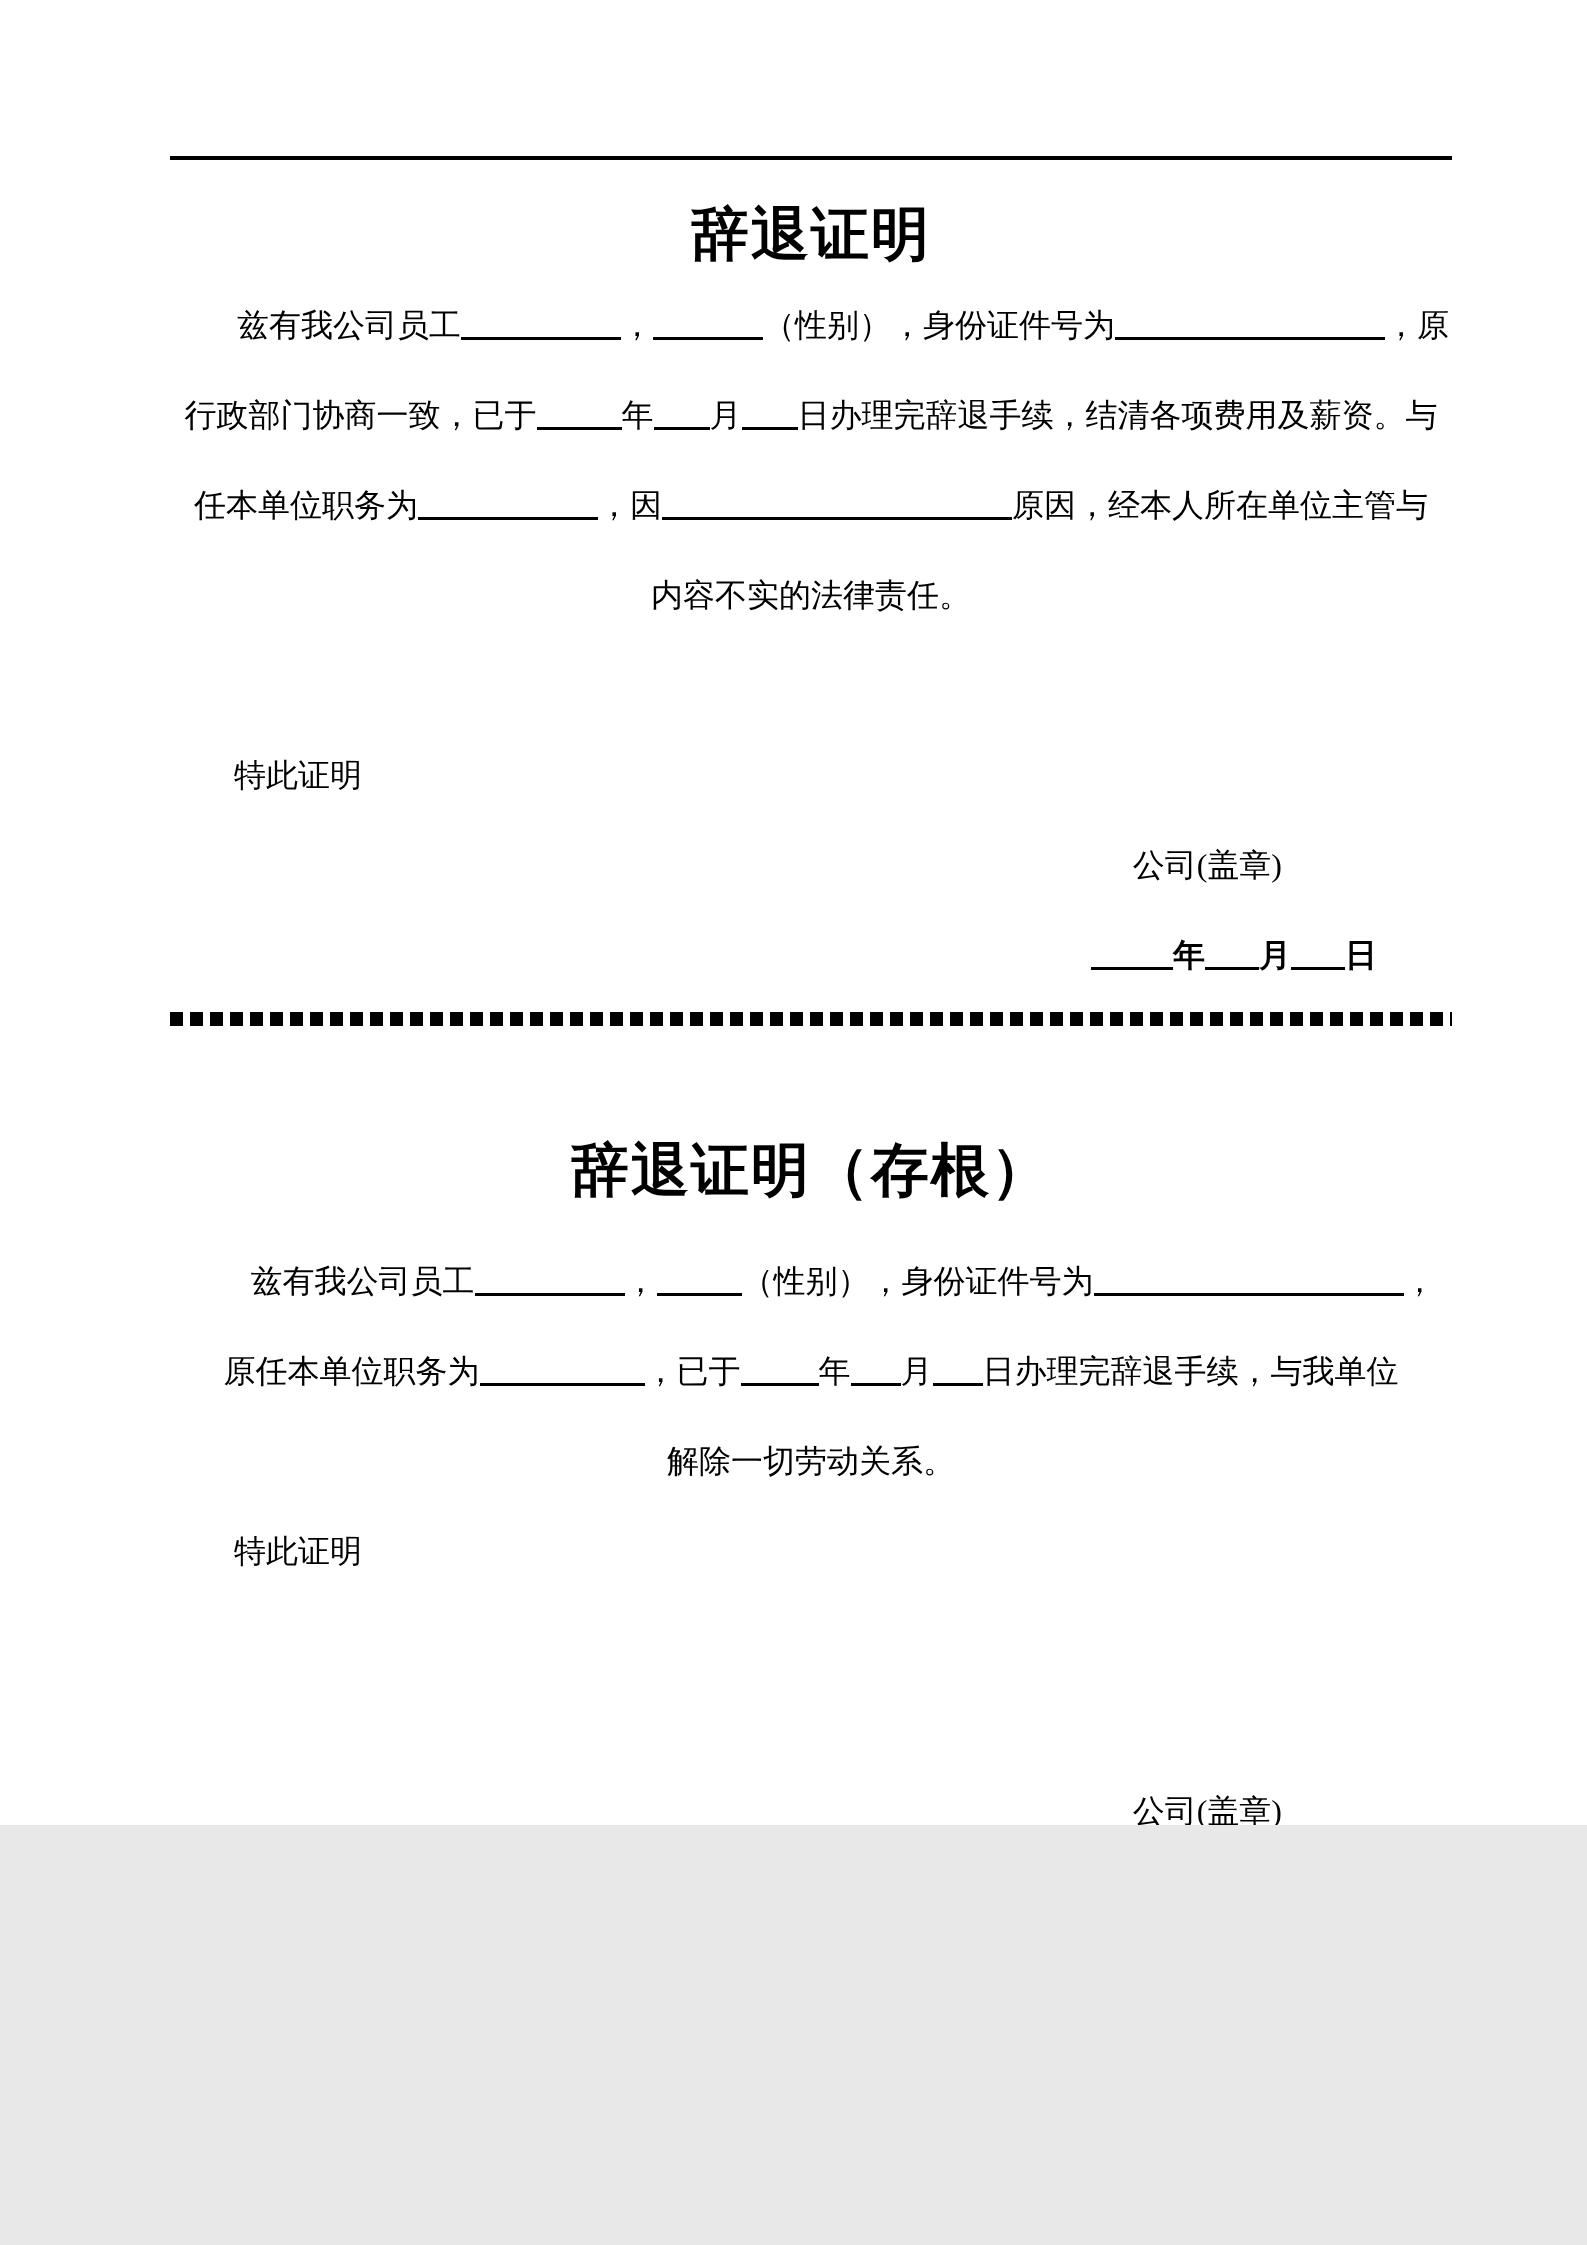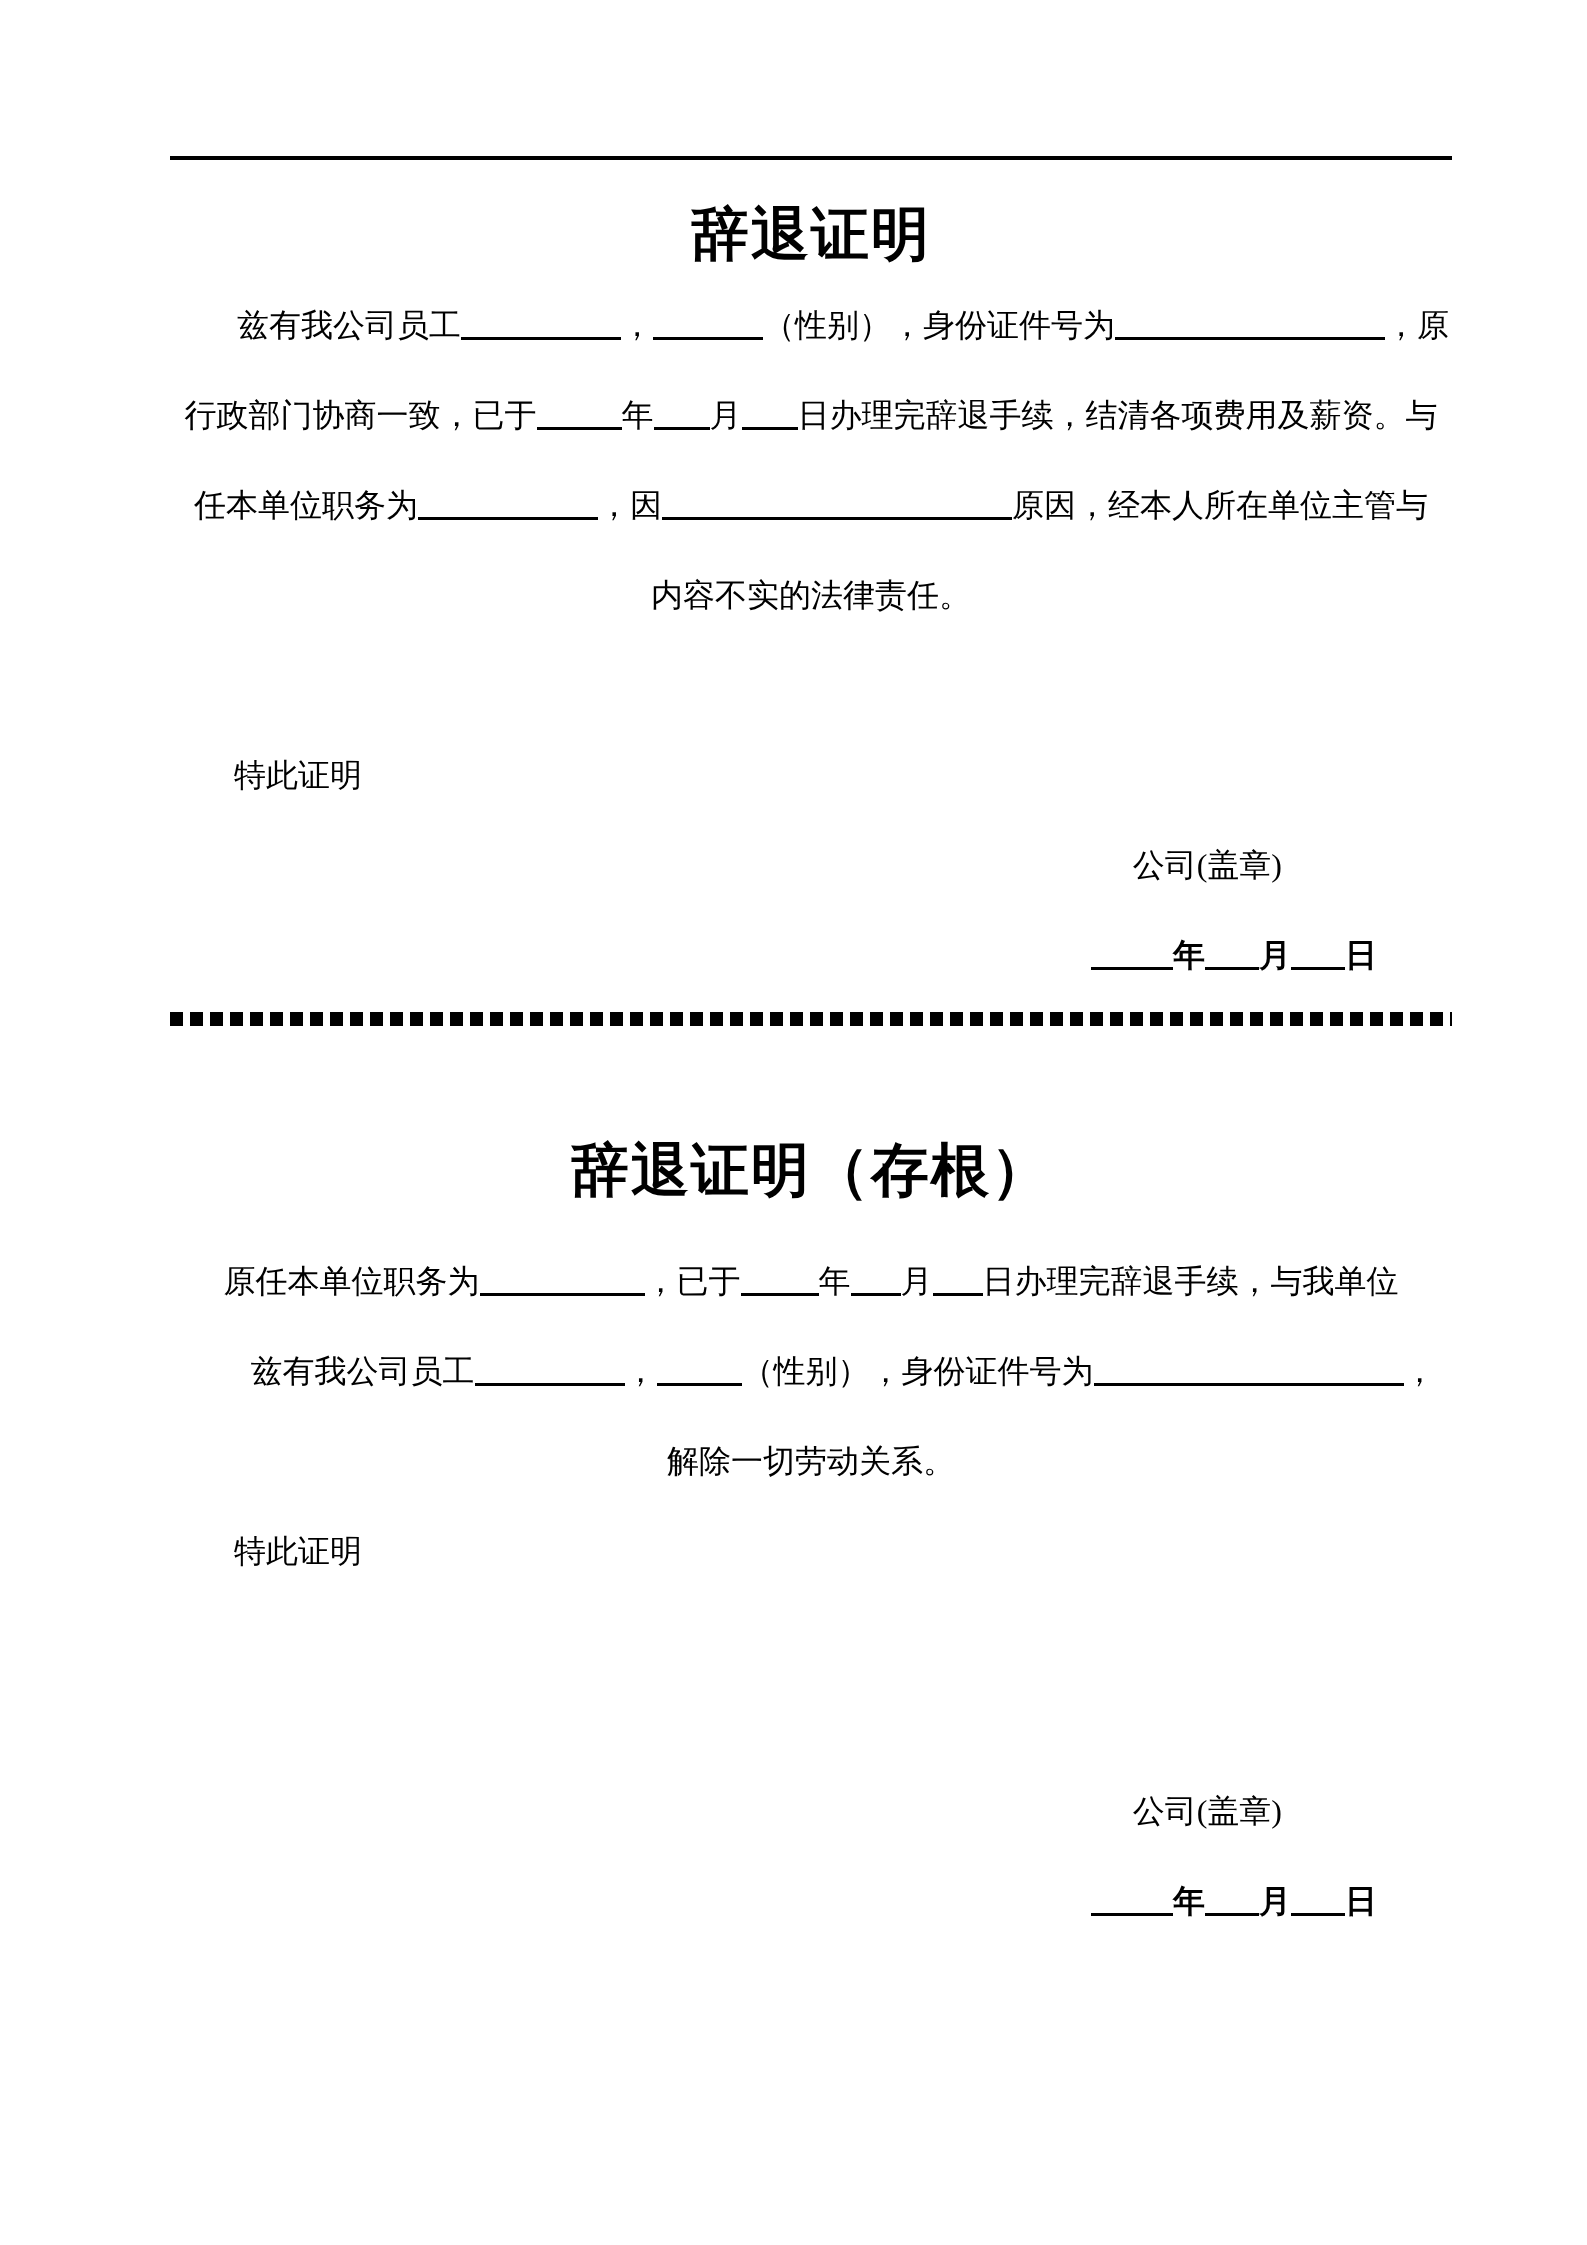--- a/index.html
+++ b/index.html
@@ -1,19 +1,19 @@
 <!DOCTYPE html>
 <html><head>
 <meta charset="utf-8">
 <style>
   html,body { margin:0; padding:0; background:#e8e8e8; }
   .page {
     position: relative;
     width: 1587px;
-    height: 2245px;
+    height: 1825px;
     margin: 0 auto;
     background: #ffffff;
     box-sizing: border-box;
     padding: 0 135px 0 170px;
     overflow: hidden;
     font-family: "Liberation Serif", "DejaVu Serif", serif;
     color: #000000;
     font-size: 32px;
   }
   .top-rule {
@@ -89,22 +89,22 @@
     <div class="closing">特此证明</div>
     <div class="seal-row">公司(盖章)</div>
     <div class="date-row"><span class="blank" style="width: 82px;"></span><span>年</span><span class="blank" style="width: 54px;"></span><span>月</span><span class="blank" style="width: 54px;"></span><span>日</span></div>
   </section>
 
   <div class="dashed-divider"></div>
 
   <section class="sec-stub">
     <h1 class="doc-title">辞退证明（存根）</h1>
     <div class="para">
+        <div class="line first-line"><span>兹有我公司员工</span><span class="blank" style="width: 150px;"></span><span>，</span><span class="blank" style="width: 85px;"></span><span>（性别），身份证件号为</span><span class="blank" style="width: 310px;"></span><span>，</span></div>
         <div class="line"><span>原任本单位职务为</span><span class="blank" style="width: 165px;"></span><span>，已于</span><span class="blank" style="width: 78px;"></span><span>年</span><span class="blank" style="width: 50px;"></span><span>月</span><span class="blank" style="width: 50px;"></span><span>日办理完辞退手续，与我单位</span></div>
-        <div class="line first-line"><span>兹有我公司员工</span><span class="blank" style="width: 150px;"></span><span>，</span><span class="blank" style="width: 85px;"></span><span>（性别），身份证件号为</span><span class="blank" style="width: 310px;"></span><span>，</span></div>
         <div class="line"><span>解除一切劳动关系。</span></div>
       </div>
     <div class="closing">特此证明</div>
     <div class="seal-row">公司(盖章)</div>
     <div class="date-row"><span class="blank" style="width: 82px;"></span><span>年</span><span class="blank" style="width: 54px;"></span><span>月</span><span class="blank" style="width: 54px;"></span><span>日</span></div>
   </section>
 
 </div>
 
 </body></html>

